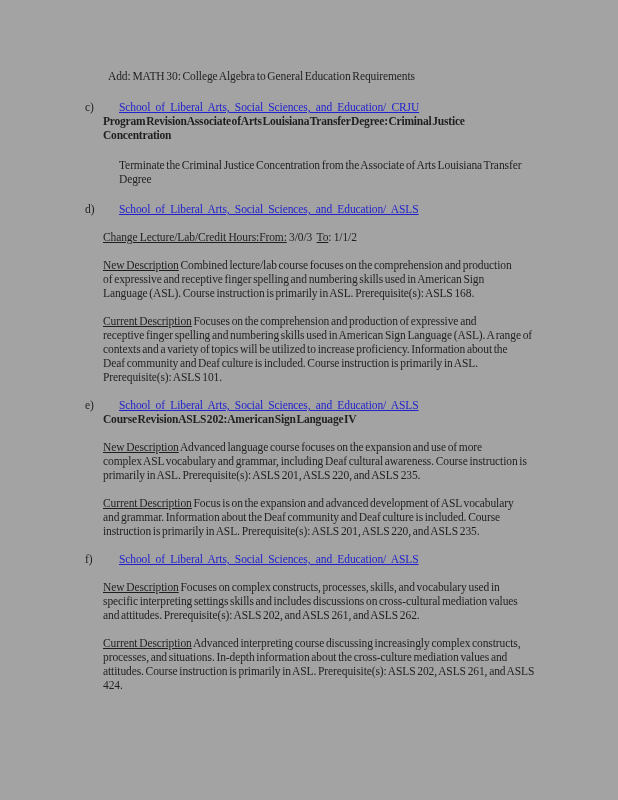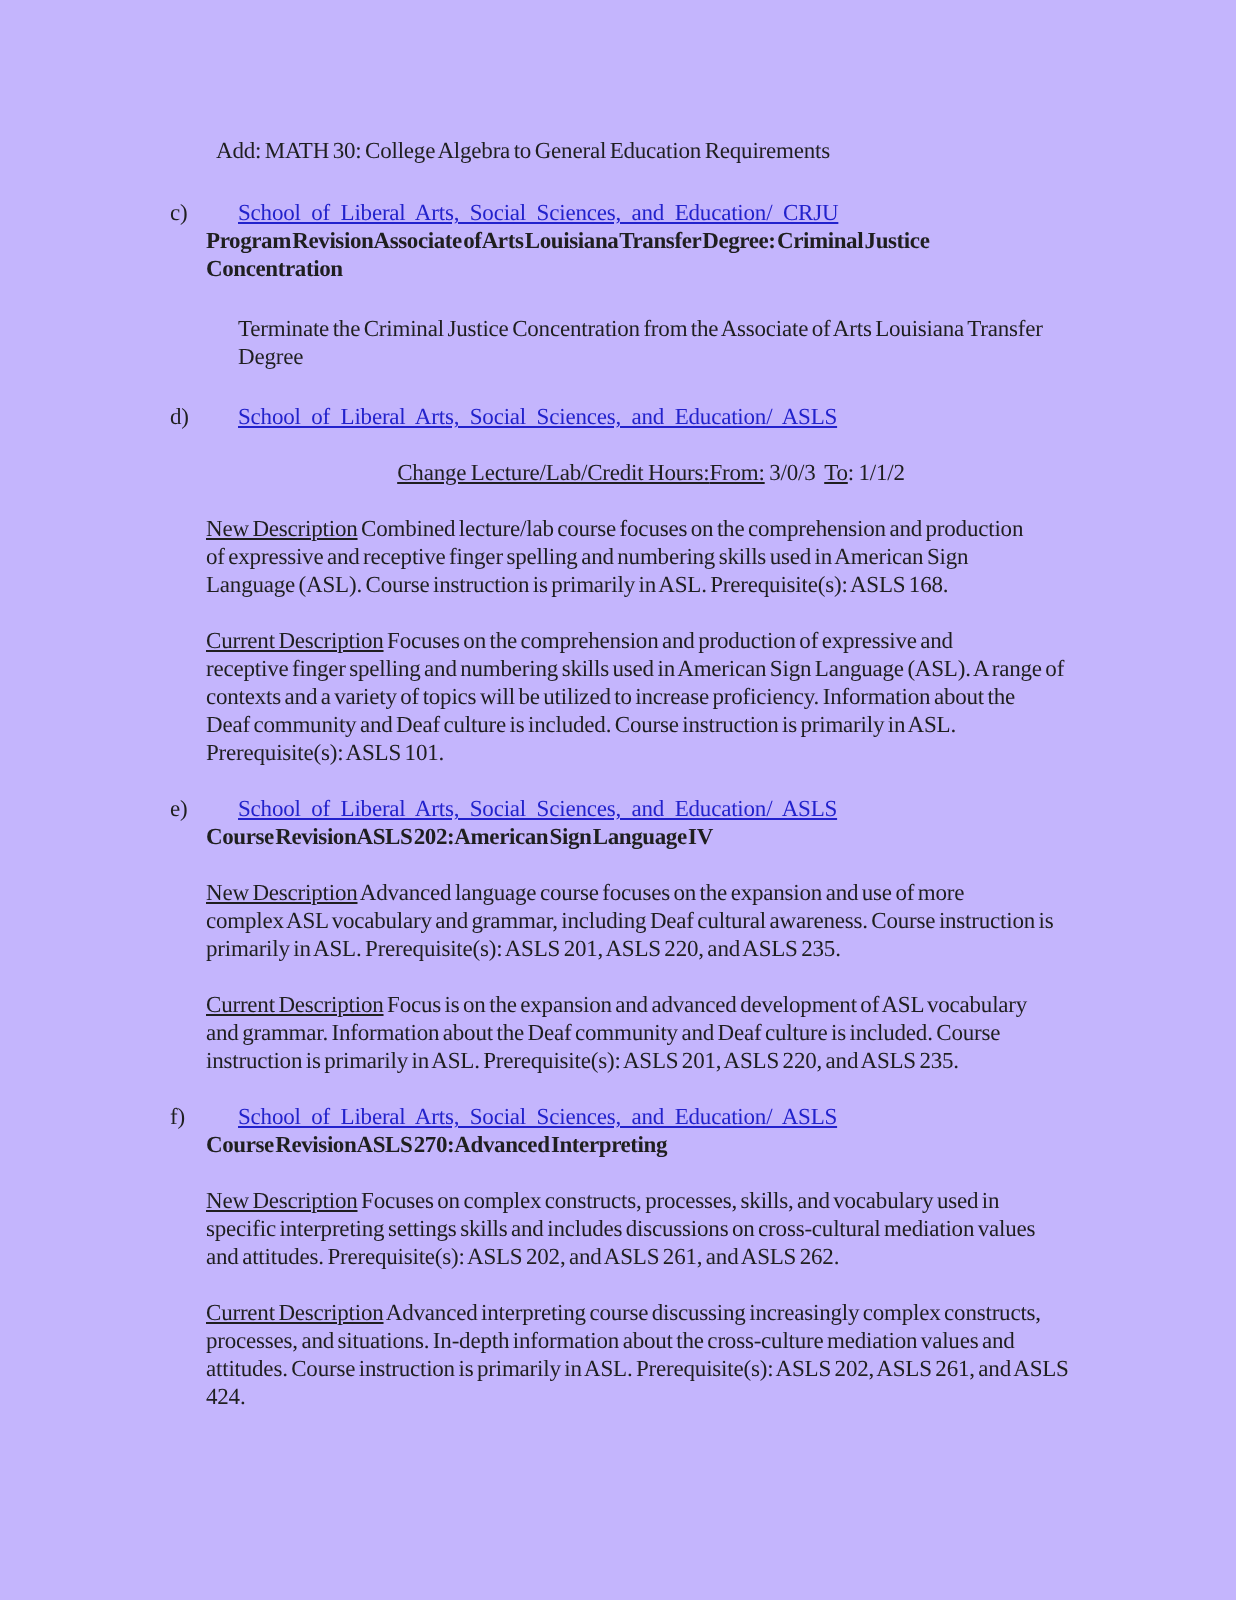--- a/index.html
+++ b/index.html
@@ -4,21 +4,21 @@
 <style>
   html, body {
     margin: 0;
     padding: 0;
     background: #ffffff;
   }
   .page {
     position: relative;
     width: 618px;
     height: 800px;
-    background: #c4b5fd;
+    background: #a3a3a3;
     overflow: hidden;
     font-family: "Liberation Serif", "DejaVu Serif", serif;
     font-size: 11.5px;
     line-height: 14px;
     color: #1f1f1f;
     letter-spacing: -0.1px;
     word-spacing: -1px;
   }
   .content {
     position: absolute;
@@ -64,21 +64,20 @@
   }
   .tight {
     margin: 16px;
     white-space: pre;
   }
   .u {
     text-decoration: underline;
   }
   .change-line {
     word-spacing: -0.5px;
-    text-align: center;
   }
 </style>
 </head>
 <body>
 
 <div class="page">
   <div class="content">
 
     <p class="add-line">Add: MATH 30: College Algebra to General Education Requirements</p>
 
@@ -113,21 +112,20 @@
 complex ASL vocabulary and grammar, including Deaf cultural awareness. Course instruction is
 primarily in ASL. Prerequisite(s): ASLS 201, ASLS 220, and ASLS 235.</span></p>
       <p class="para"><span class="u">Current Description</span><span> Focus is on the expansion and advanced development of ASL vocabulary
 and grammar. Information about the Deaf community and Deaf culture is included. Course
 instruction is primarily in ASL. Prerequisite(s): ASLS 201, ASLS 220, and ASLS 235.</span></p>
     </div>
 
     <div class="section">
       <span class="item-label">f)</span>
       <a class="school-link">School of Liberal Arts, Social Sciences, and Education/ ASLS</a>
-      <p class="heading">Course Revision ASLS 270: Advanced Interpreting</p>
       <p class="para"><span class="u">New Description</span><span> Focuses on complex constructs, processes, skills, and vocabulary used in
 specific interpreting settings skills and includes discussions on cross-cultural mediation values
 and attitudes. Prerequisite(s): ASLS 202, and ASLS 261, and ASLS 262.</span></p>
       <p class="para"><span class="u">Current Description</span><span> Advanced interpreting course discussing increasingly complex constructs,
 processes, and situations. In-depth information about the cross-culture mediation values and
 attitudes. Course instruction is primarily in ASL. Prerequisite(s): ASLS 202, ASLS 261, and ASLS
 424.</span></p>
     </div>
 
   </div>

